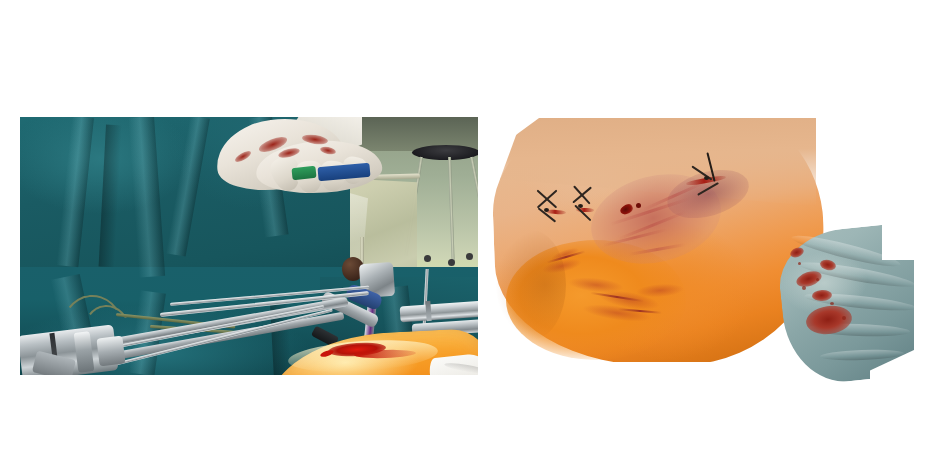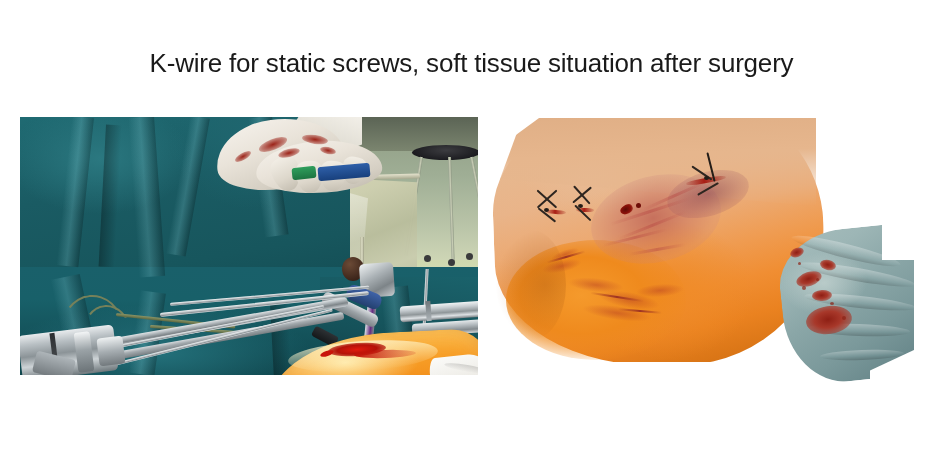--- a/index.html
+++ b/index.html
@@ -521,21 +521,20 @@
   .mask-tr { left: 392px; top: 0;  width: 50px;  height: 150px; }
   .mask-tr2 { left: 340px; top: 0; width: 60px; height: 118px;
               clip-path: polygon(0 0,100% 0,100% 100%,46% 36%); }
   .mask-rgt { left: 424px; top: 120px; width: 18px; height: 156px; }
 </style>
 </head>
 <body>
 
 <div id="slide">
 
-  <div id="slide-title">K-wire for static screws, soft tissue situation after surgery</div>
 
   <div id="photo-left">
 
     <div class="lyr or-wall"></div>
     <div class="lyr or-wall-dark"></div>
     <div class="lyr or-floor"></div>
     <div class="lyr stool-top"></div>
     <div class="lyr stool-leg stool-l1"></div>
     <div class="lyr stool-leg stool-l2"></div>
     <div class="lyr stool-leg stool-l3"></div>

